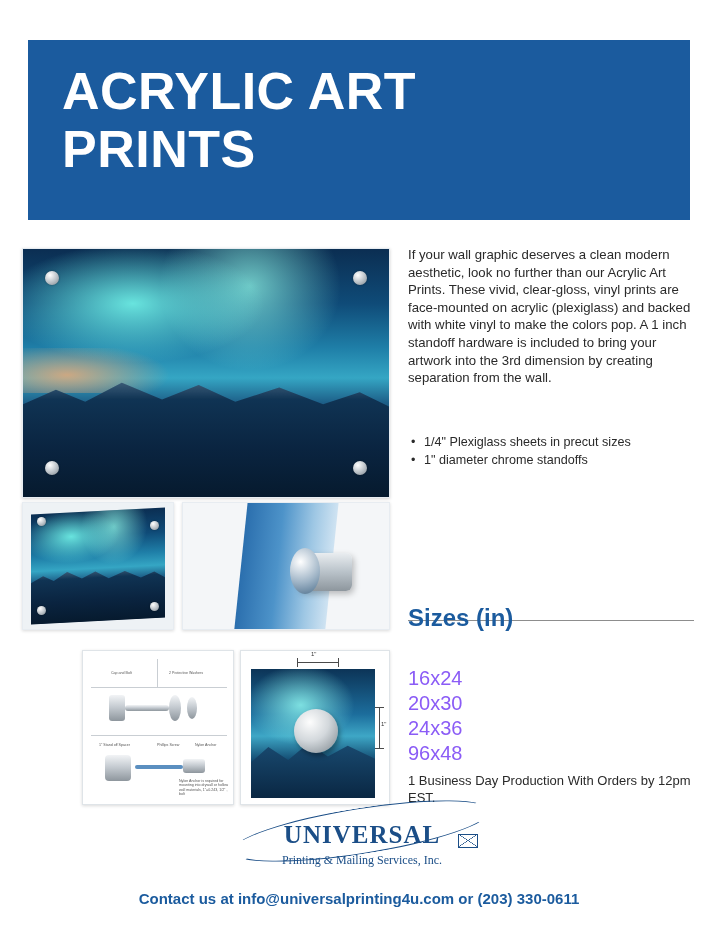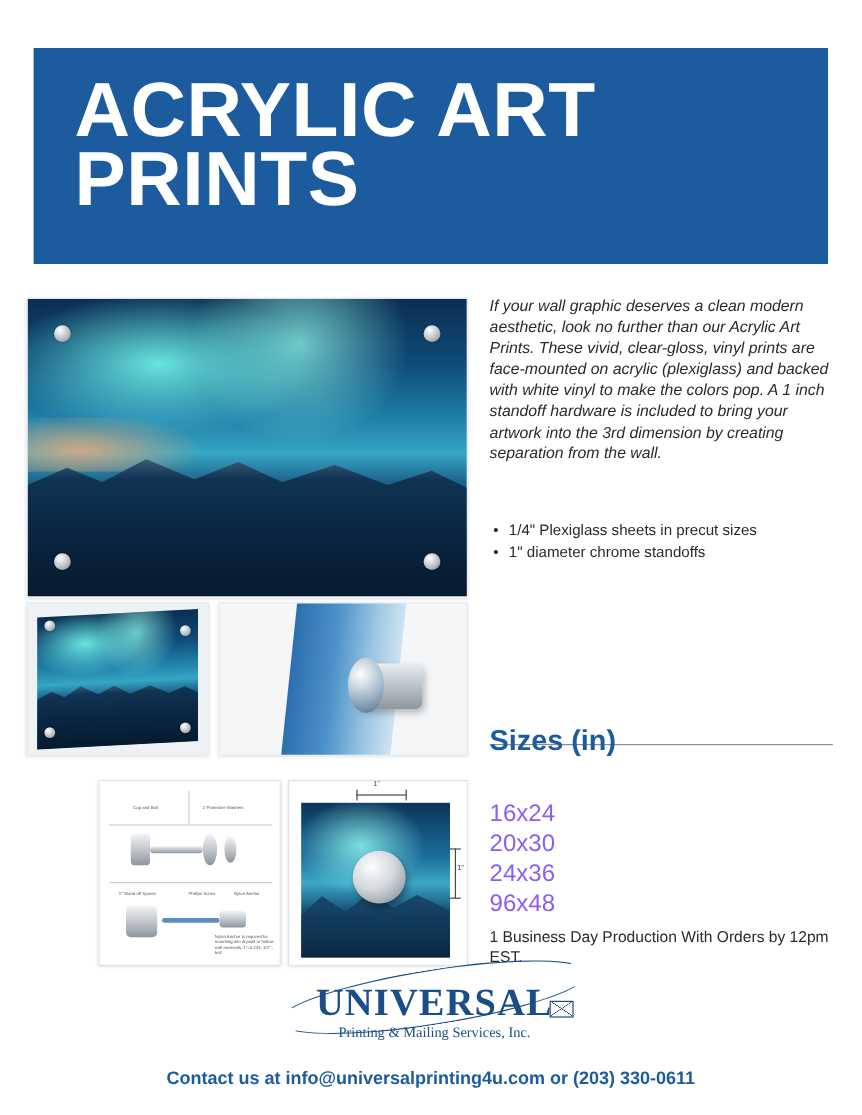--- a/index.html
+++ b/index.html
@@ -20,21 +20,21 @@
     left: 28px; top: 40px;
     width: 662px; height: 180px;
     background: #1e5799;
     background: #1b5b9e;
   }
   .header-title {
     position: absolute;
     left: 34px; top: 22px;
     width: 600px;
     color: #ffffff;
-    font-size: 64px;
+    font-size: 52px;
     line-height: 58px;
     font-weight: bold;
     letter-spacing: 0.5px;
     white-space: pre-line;
   }
 
   
   .main-img {
     position: absolute;
     left: 22px; top: 248px;
@@ -142,21 +142,21 @@
     width:44px; height:44px; border-radius:50%;
     background: radial-gradient(circle at 36% 30%, #fdfdfd 0%, #d3d8dc 45%, #9aa2a8 80%, #7b8288 100%);
     box-shadow: 2px 3px 5px rgba(0,0,0,0.35);
   }
   .dimline{position:absolute;background:#4a4a4a;}
   .dimtxt{position:absolute;font-size:6px;color:#333;}
 
   
   .body-copy {
     position:absolute; left:408px; top:246px; width:286px;
-    font-size:13.2px; line-height:17.6px; color:#2a2a2a;font-style:italic;
+    font-size:13.2px; line-height:17.6px; color:#2a2a2a;
   }
   .bullets {
     position:absolute; left:408px; top:434px; width:286px;
     font-size:12.6px; line-height:16.4px; color:#2a2a2a;
   }
   .bullets ul { margin:0; padding:0 0 0 16px; list-style:none; }
   .bullets li { position:relative; margin:0 0 2px 0; padding-left:0; }
   .bullets li:before {
     content:"•"; position:absolute; left:-13px; top:0; color:#2a2a2a;
   }
@@ -177,21 +177,21 @@
     font-size:13px; line-height:17px; color:#2a2a2a;
   }
 
   
   .logo-wrap {
     position:absolute; left:236px; top:818px; width:252px; height:62px;
     text-align:center;
   }
   .logo-word {
     font-family:"Liberation Serif", serif;
-    font-size:32px; font-weight:bold; color:#1b4e87;
+    font-size:25px; font-weight:bold; color:#1b4e87;
     letter-spacing:1px; line-height:34px;
   }
   .logo-sub {
     font-family:"Liberation Serif", serif;
     font-size:12px; color:#1b4e87; margin-top:1px;
   }
   .swoosh {
     position:absolute; left:-6px; top:-10px; width:262px; height:46px;
     border:1.6px solid #1b4e87;
     border-radius:50%;

